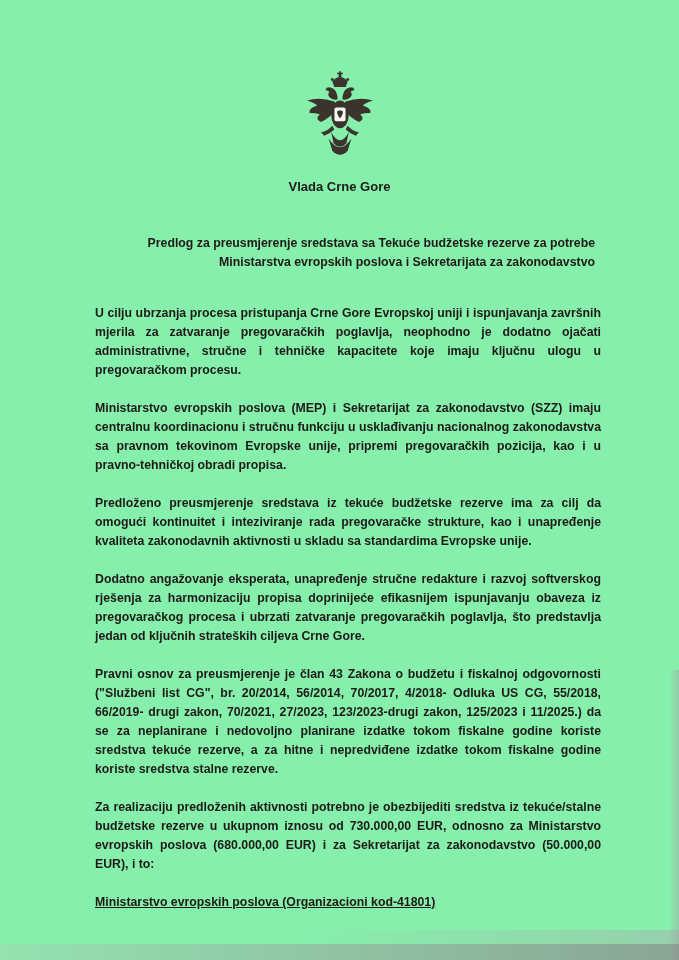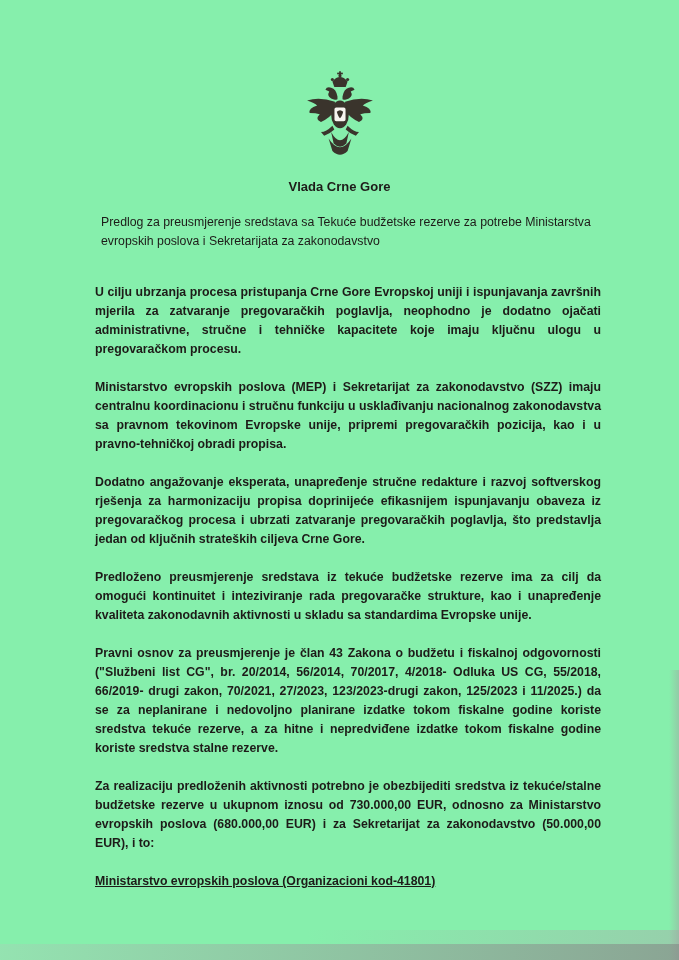--- a/index.html
+++ b/index.html
@@ -31,23 +31,23 @@
     font-weight: bold;
     font-size: 13px;
     line-height: 19px;
   }
   .date-line {
     margin-top: 34px;
     font-size: 12.3px;
     line-height: 19px;
   }
   .doc-title {
-    margin-top: 17px;
-    text-align: left;
-    font-weight: normal;
+    margin-top: 38px;
+    text-align: right;
+    font-weight: bold;
     font-size: 12.3px;
     line-height: 19px;
     padding: 0 6px;
   }
   .body-text {
     margin-top: 32px;
     font-size: 12.3px;
     line-height: 19px;
     text-align: justify;
   }
@@ -133,22 +133,22 @@
     <div>Vlada Crne Gore</div>
   </div>
 
   <div class="content">
 
     <div class="doc-title">Predlog za preusmjerenje sredstava sa Tekuće budžetske rezerve za potrebe Ministarstva evropskih poslova i Sekretarijata za zakonodavstvo</div>
 
     <div class="body-text">
       <p>U cilju ubrzanja procesa pristupanja Crne Gore Evropskoj uniji i ispunjavanja završnih mjerila za zatvaranje pregovaračkih poglavlja, neophodno je dodatno ojačati administrativne, stručne i tehničke kapacitete koje imaju ključnu ulogu u pregovaračkom procesu.</p>
       <p>Ministarstvo evropskih poslova (MEP) i Sekretarijat za zakonodavstvo (SZZ) imaju centralnu koordinacionu i stručnu funkciju u usklađivanju nacionalnog zakonodavstva sa pravnom tekovinom Evropske unije, pripremi pregovaračkih pozicija, kao i u pravno-tehničkoj obradi propisa.</p>
+      <p>Predloženo preusmjerenje sredstava iz tekuće budžetske rezerve ima za cilj da omogući kontinuitet i inteziviranje rada pregovaračke strukture, kao i unapređenje kvaliteta zakonodavnih aktivnosti u skladu sa standardima Evropske unije.</p>
       <p>Dodatno angažovanje eksperata, unapređenje stručne redakture i razvoj softverskog rješenja za harmonizaciju propisa doprinijeće efikasnijem ispunjavanju obaveza iz pregovaračkog procesa i ubrzati zatvaranje pregovaračkih poglavlja, što predstavlja jedan od ključnih strateških ciljeva Crne Gore.</p>
-      <p>Predloženo preusmjerenje sredstava iz tekuće budžetske rezerve ima za cilj da omogući kontinuitet i inteziviranje rada pregovaračke strukture, kao i unapređenje kvaliteta zakonodavnih aktivnosti u skladu sa standardima Evropske unije.</p>
       <p>Pravni osnov za preusmjerenje je član 43 Zakona o budžetu i fiskalnoj odgovornosti ("Službeni list CG", br. 20/2014, 56/2014, 70/2017, 4/2018- Odluka US CG, 55/2018, 66/2019- drugi zakon, 70/2021, 27/2023, 123/2023-drugi zakon, 125/2023 i 11/2025.) da se za neplanirane i nedovoljno planirane izdatke tokom fiskalne godine koriste sredstva tekuće rezerve, a za hitne i nepredviđene izdatke tokom fiskalne godine koriste sredstva stalne rezerve.</p>
       <p>Za realizaciju predloženih aktivnosti potrebno je obezbijediti sredstva iz tekuće/stalne budžetske rezerve u ukupnom iznosu od 730.000,00 EUR, odnosno za Ministarstvo evropskih poslova (680.000,00 EUR) i za Sekretarijat za zakonodavstvo (50.000,00 EUR), i to:</p>
 
       <p class="section-heading">Ministarstvo evropskih poslova (Organizacioni kod-41801)</p>
 
     </div>
   </div>
 
   <div class="scan-bottom-fade"></div>
   <div class="scan-right-edge"></div>

